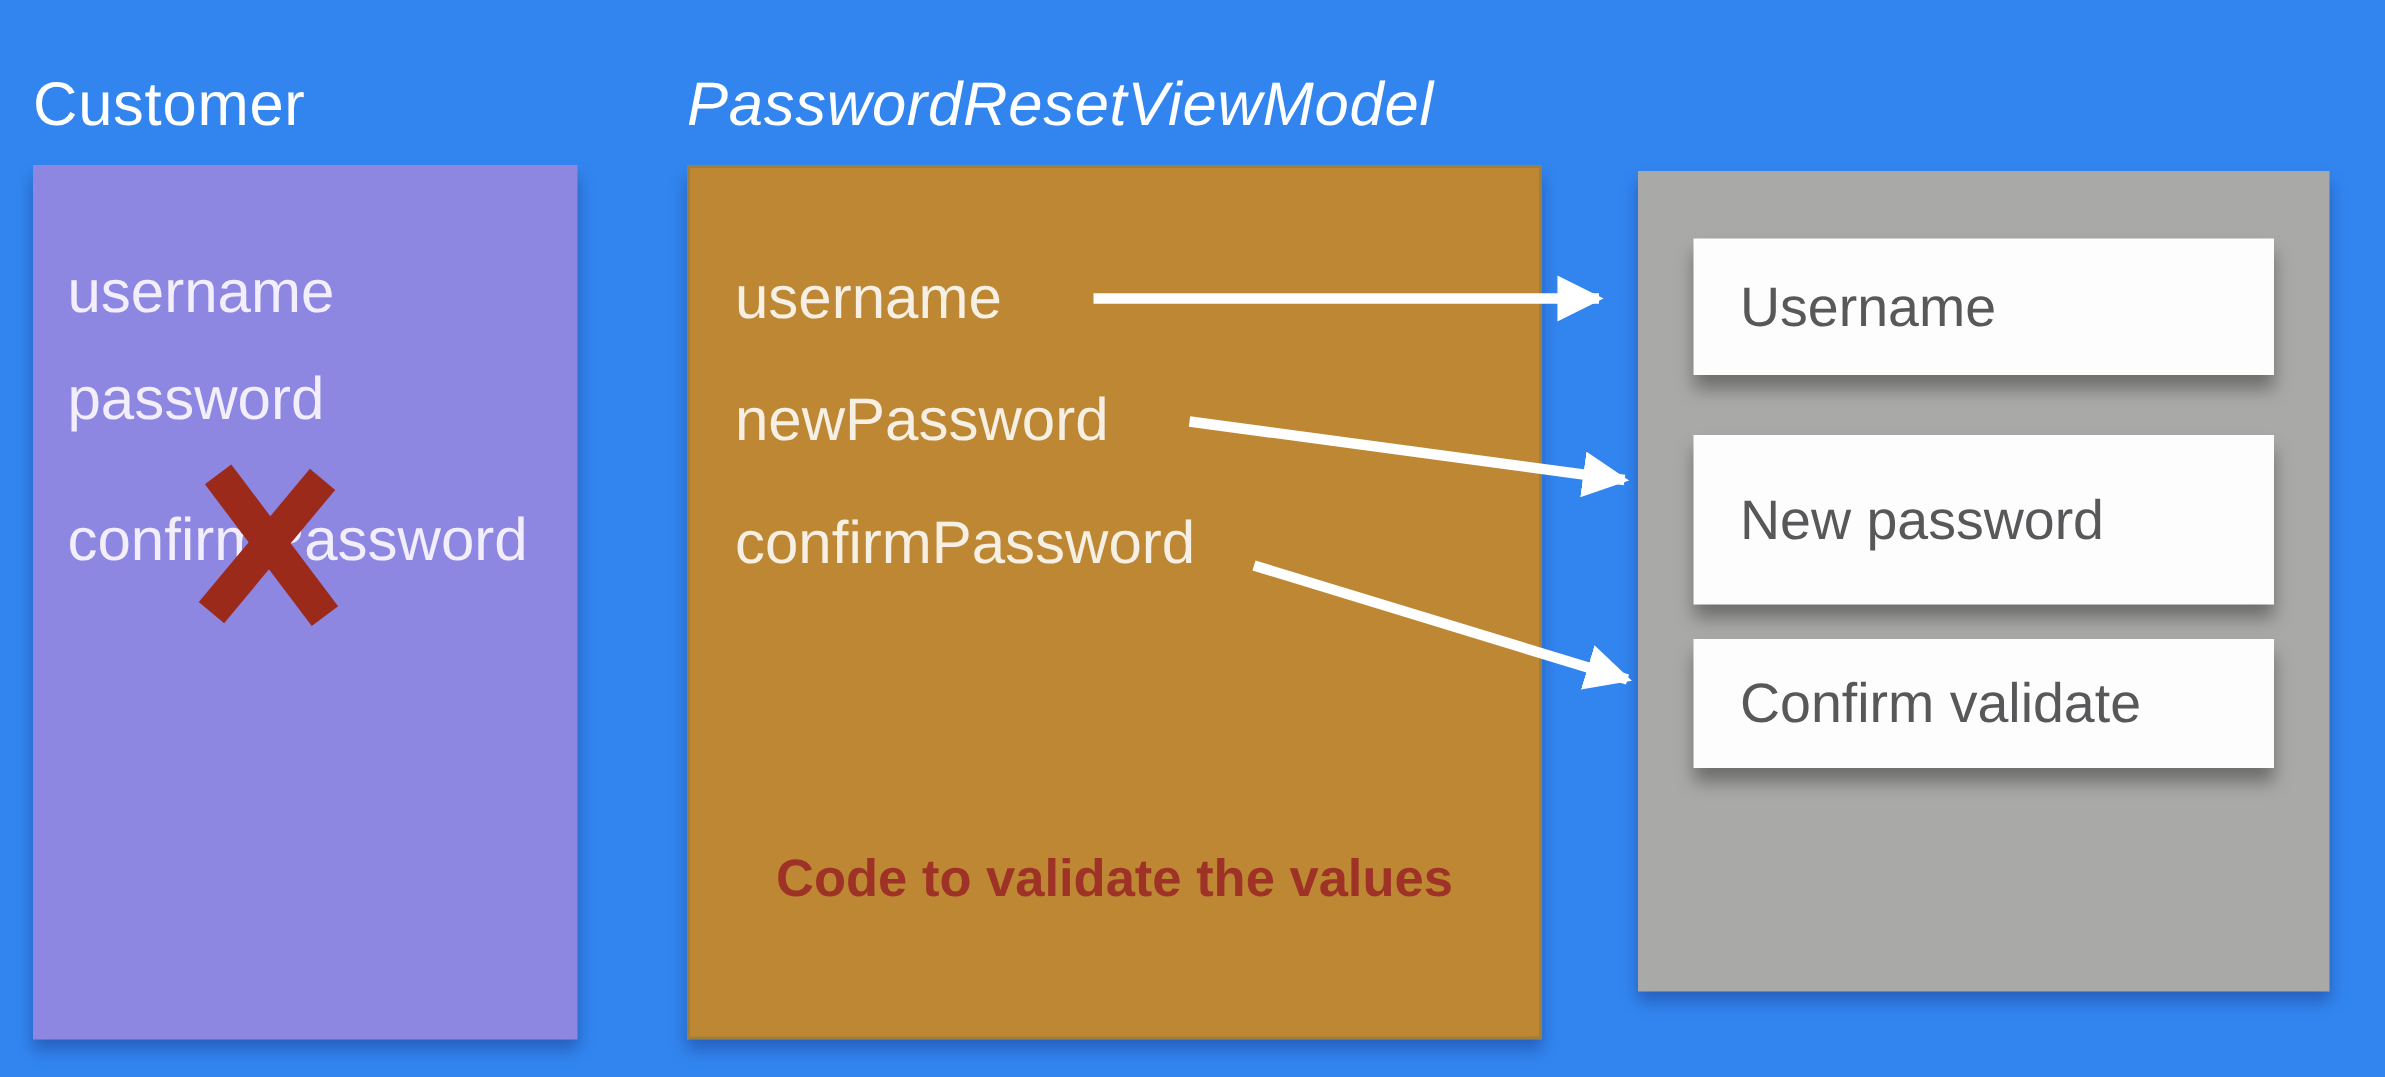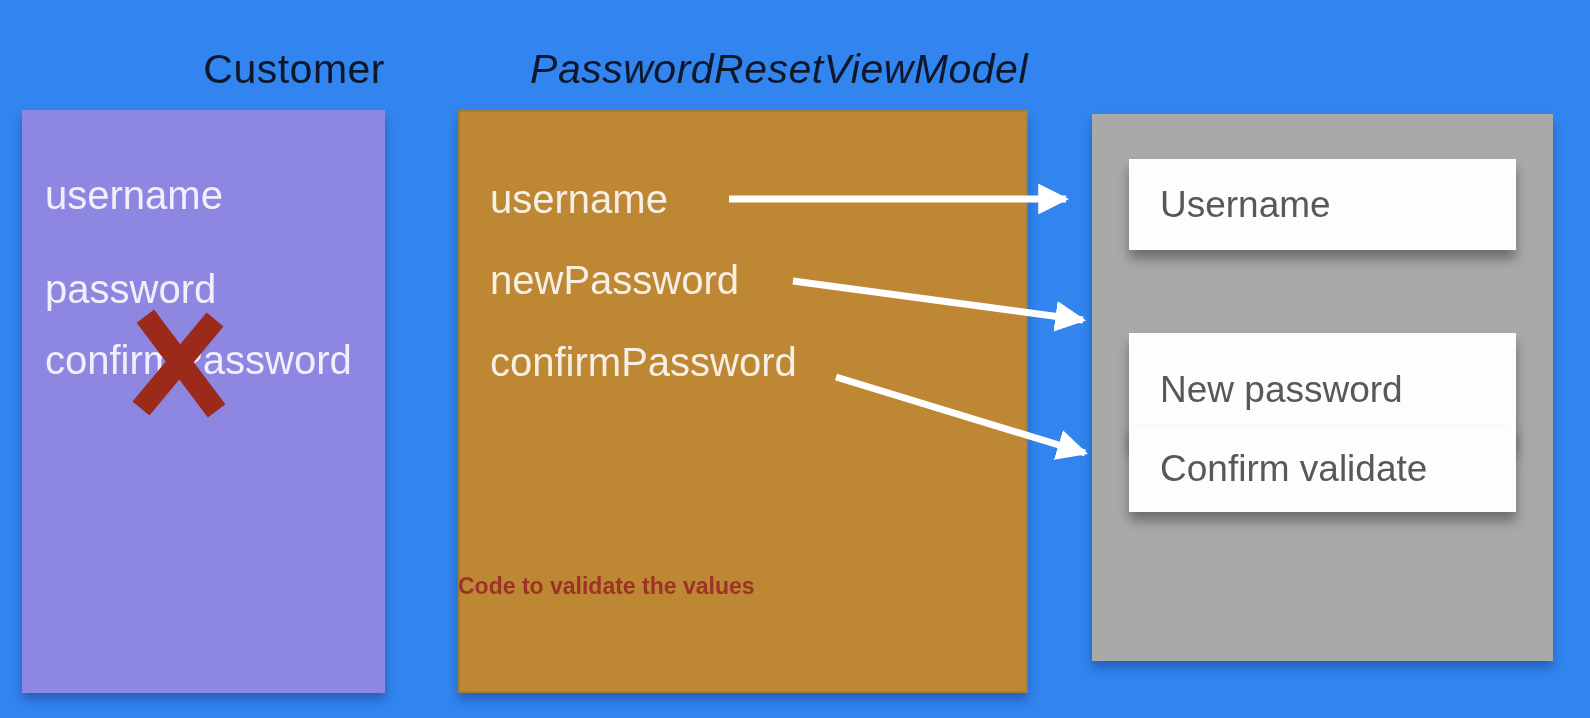--- a/index.html
+++ b/index.html
@@ -10,22 +10,22 @@
   .canvas {
     position: relative;
     width: 1590px;
     height: 718px;
     overflow: hidden;
     background: #3285ef;
     font-family: "Liberation Sans", sans-serif;
   }
   .col-title {
     position: absolute;
-    text-align: right;
-    color: #0f172a;
+    text-align: left;
+    color: #ffffff;
     font-weight: 300;
     letter-spacing: 0.5px;
     white-space: nowrap;
   }
   #customer-title { left: 22px;   top: 46px; width: 363px; font-size: 41px; }
   #viewmodel-title{ left: 458px;  top: 46px; width: 570px; font-size: 41px; font-style: italic; }
   #view-title     { left: 1092px; top: 44px; width: 461px; font-size: 37px; }
 
   .box {
     position: absolute;
@@ -49,53 +49,54 @@
     position: absolute;
     font-size: 40px;
     font-weight: 300;
     line-height: 54px;
     white-space: nowrap;
   }
   #model-box .field { left: 23px; color: #f2eefc; }
   #viewmodel-box .field { left: 32px; color: #f6efe3; }
 
   .mf1 { top: 58px; }
-  .mf2 { top: 152px; }
+  .mf2 { top: 129px; }
   .mf3 { top: 223px; }
   .vf1 { top: 62px; }
   .vf2 { top: 143px; }
   .vf3 { top: 225px; }
 
   .note {
     position: absolute;
     left: 0; top: 455px;
     width: 100%;
+    text-align: center;
     color: #9e3226;
-    font-size: 23px;
+    font-size: 35px;
     font-weight: bold;
     line-height: 42px;
   }
 
   .mock-input {
     position: absolute;
     left: 37px;
     width: 387px;
     background: #fdfdfd;
     box-shadow: 0 9px 11px rgba(0, 0, 0, 0.35);
     display: flex;
     align-items: center;
     padding-left: 31px;
     box-sizing: border-box;
     color: #58585a;
     font-size: 37px;
     font-weight: 300;
     white-space: nowrap;
   }
   #username-input        { top: 45px;  height: 91px; }
-  #new-password-input    { top: 176px; height: 113px; margin-top: 43px; }
+  #new-password-input    { top: 176px; height: 113px; }
   #confirm-password-input{ top: 312px; height: 86px; }
 
   #overlay {
     position: absolute;
     left: 0; top: 0;
     pointer-events: none;
   }
 </style>
 </head>
 <body>

